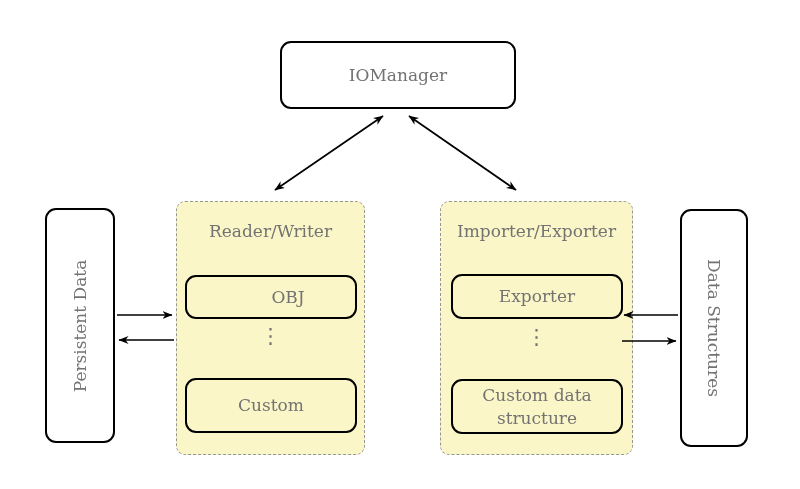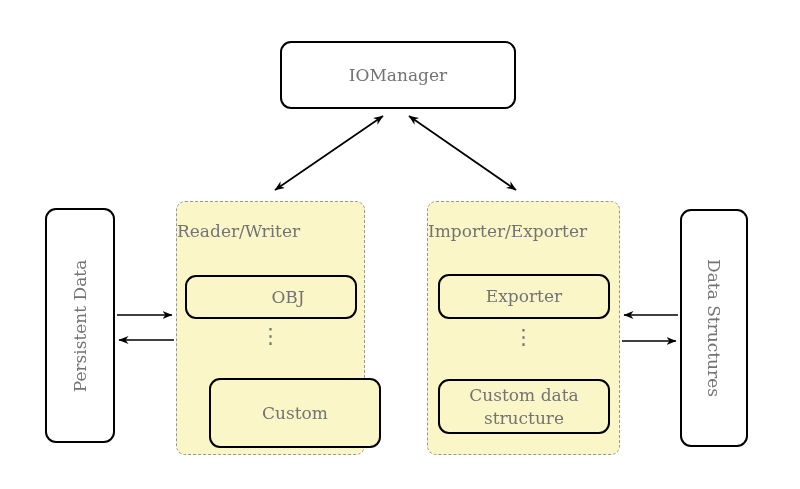--- a/index.html
+++ b/index.html
@@ -43,44 +43,45 @@
 
   
   .group {
     position: absolute;
     background: #fbf6c7;
     border: 1.6px dashed #969696;
     border-radius: 9px;
     box-sizing: border-box;
   }
   #group-reader-writer    { left: 176px; top: 201px; width: 189px; height: 254px; }
-  #group-importer-exporter{ left: 427px; top: 201px; width: 193px; height: 254px; }
+  #group-importer-exporter{ left: 440px; top: 201px; width: 193px; height: 254px; }
   .group-title {
     position: absolute;
     top: 19px;
     left: 0;
     width: 100%;
+    text-align: center;
     font-size: 17px;
   }
   .inner-node {
     position: absolute;
     background: #fbf6c7;
     border: 2.5px solid #000000;
     border-radius: 11px;
     box-sizing: border-box;
     display: flex;
     flex-direction: column;
     align-items: center;
     justify-content: center;
     font-size: 17px;
     line-height: 1.3;
     text-align: center;
   }
   #node-obj          { left: 8px;  top: 73px;  width: 172px; height: 44px; padding-left: 34px; }
-  #node-custom-file  { left: 8px;  top: 176px; width: 172px; height: 70px; margin-left: 24px; }
+  #node-custom-file  { left: 8px;  top: 176px; width: 172px; height: 55px; }
   #node-openmesh     { left: 10px; top: 72px;  width: 172px; height: 45px; }
   #node-custom-data  { left: 10px; top: 177px; width: 172px; height: 55px; }
   .vdots {
     position: absolute;
     left: 0;
     top: 124px;
     width: 100%;
     text-align: center;
     font-size: 21px;
     line-height: 1;

